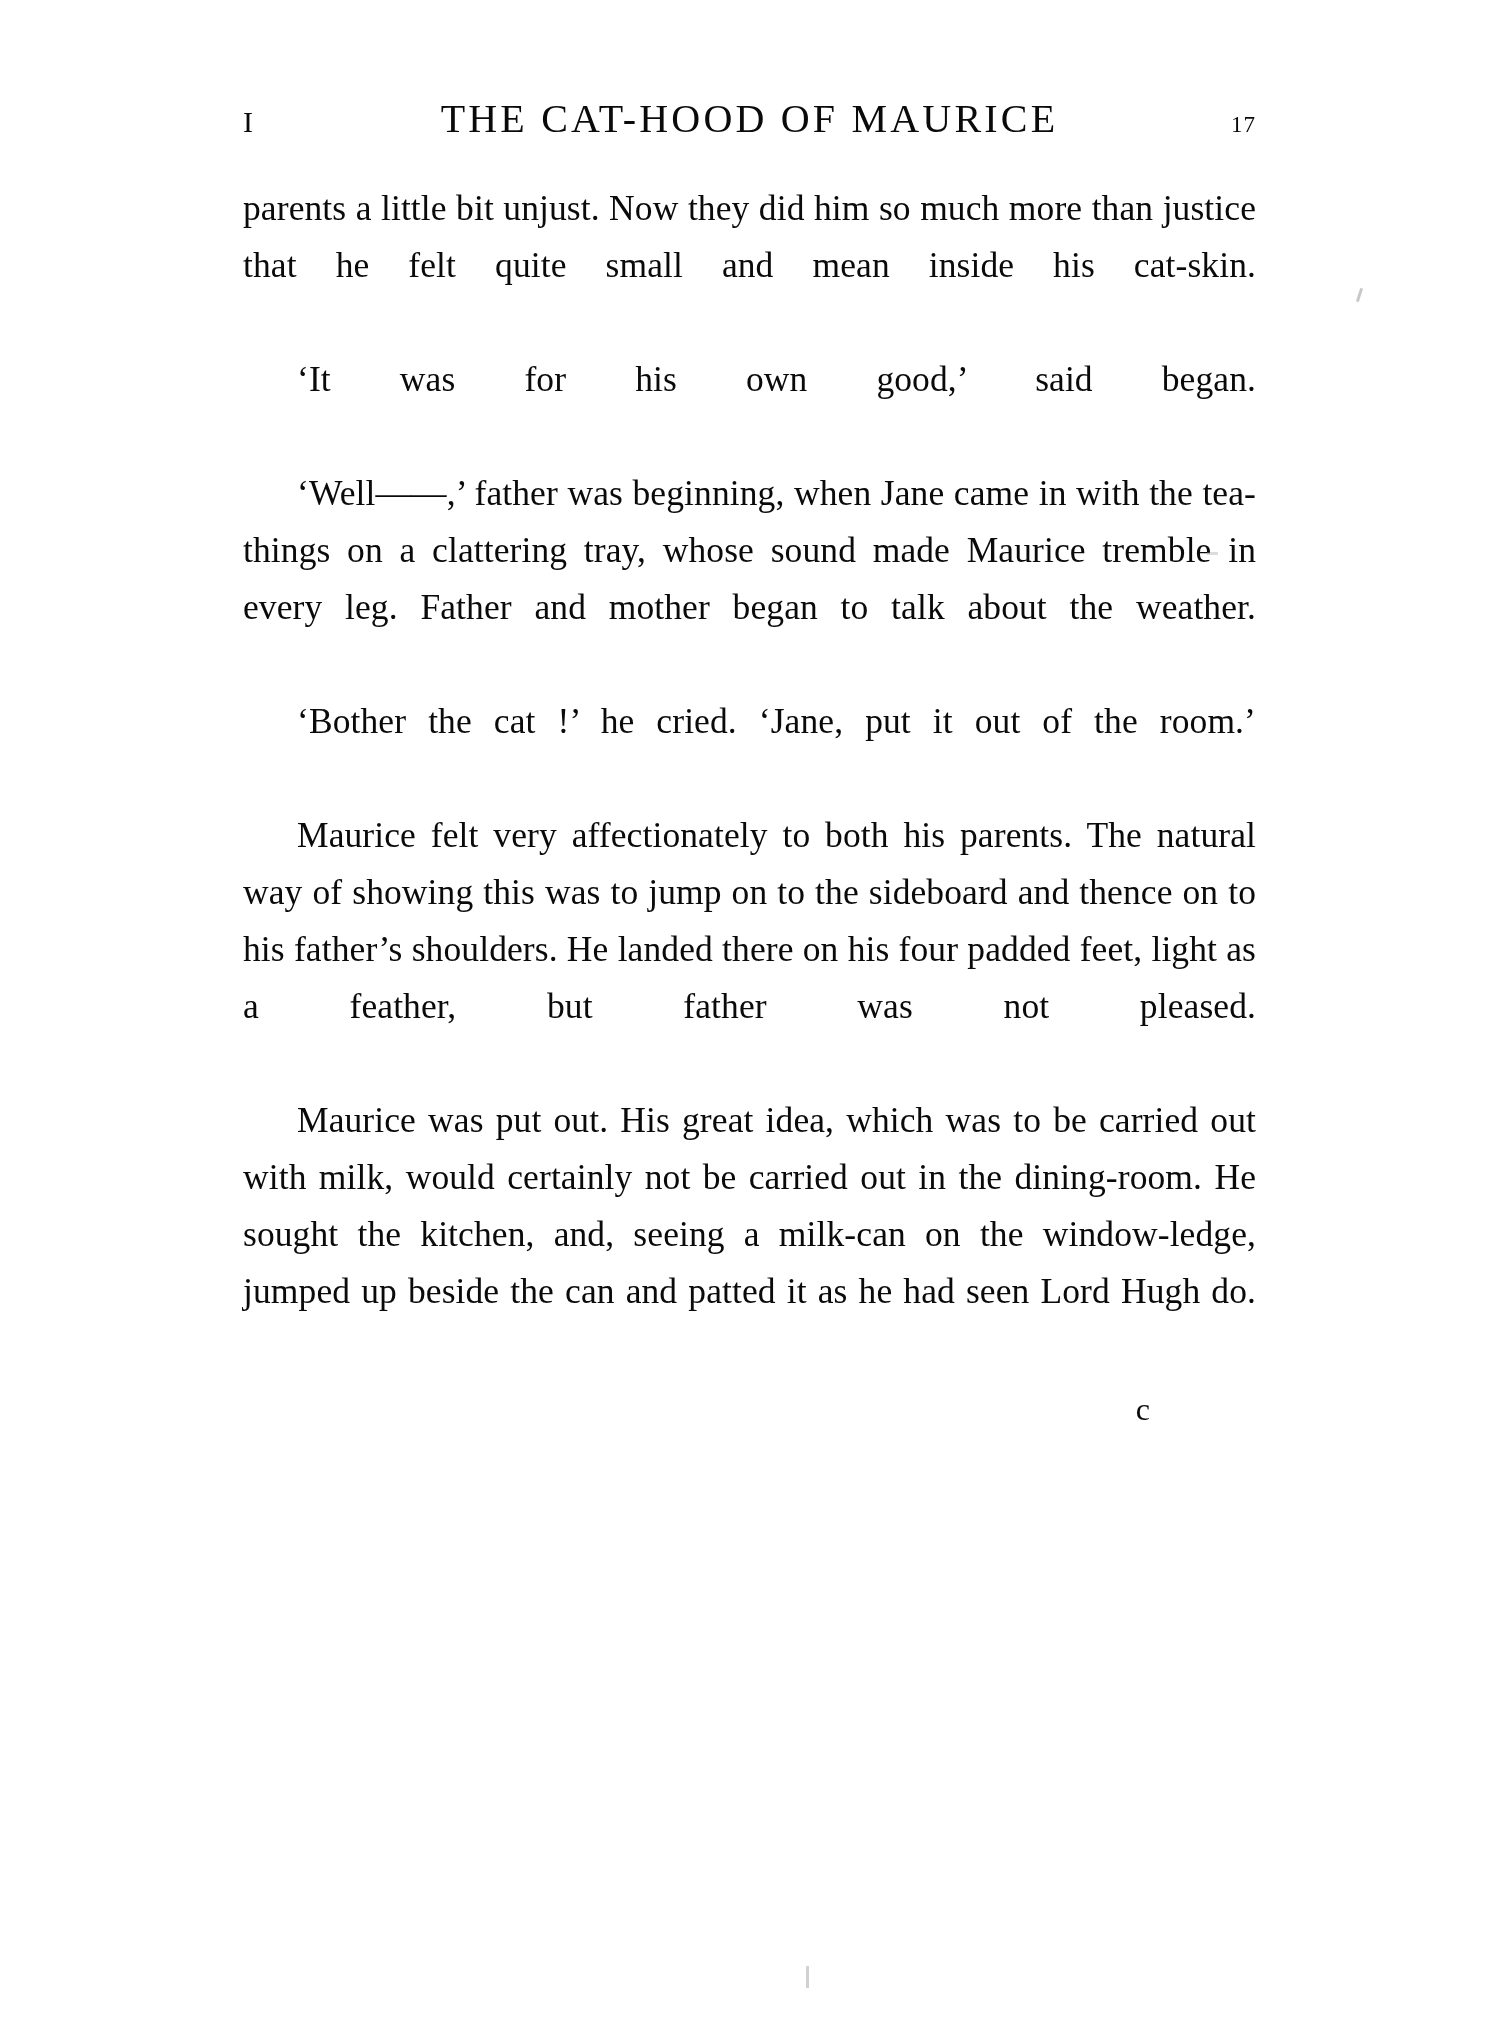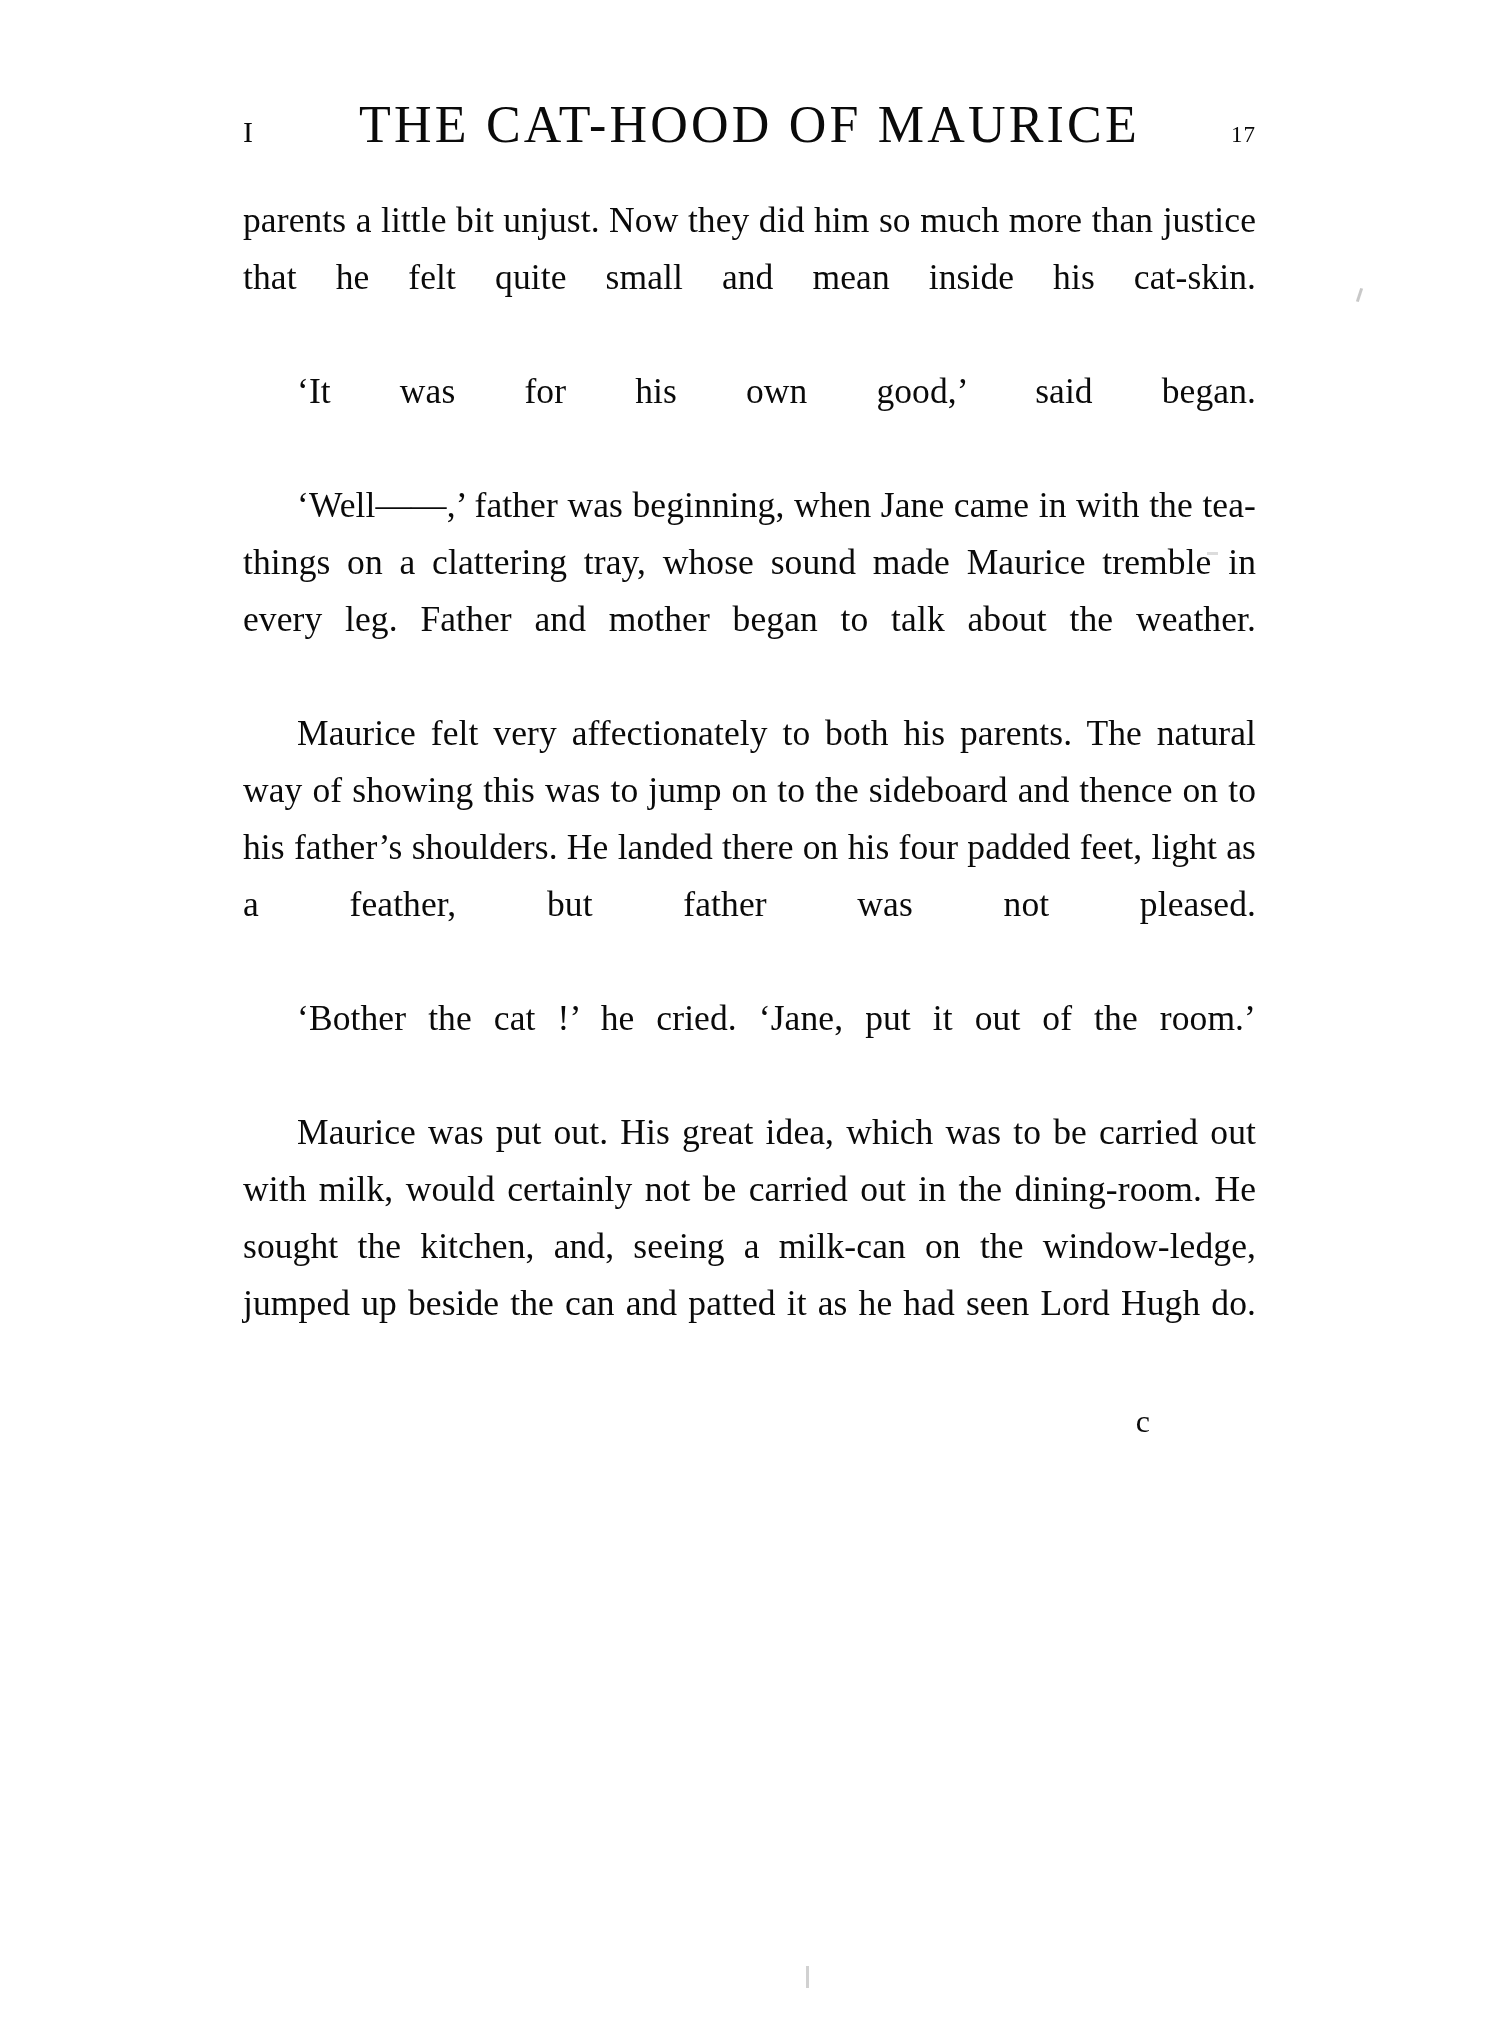--- a/index.html
+++ b/index.html
@@ -40,21 +40,21 @@
   .folio-left {
     font-size: 30px;
     letter-spacing: 1px;
     width: 60px;
     text-align: left;
     font-family: "Liberation Serif", serif;
   }
   .head-title {
     flex: 1;
     text-align: center;
-    font-size: 52px;
+    font-size: 40px;
     letter-spacing: 3.2px;
     font-family: "Liberation Serif", serif;
     font-weight: 400;
   }
   .folio-right {
     font-size: 23px;
     letter-spacing: 1px;
     width: 60px;
     text-align: right;
     font-family: "Liberation Serif", serif;
@@ -108,22 +108,22 @@
     <div class="running-head">
       <span class="folio-left">I</span>
       <span class="head-title">THE CAT-HOOD OF MAURICE</span>
       <span class="folio-right">17</span>
     </div>
 
     <div class="body-text">
       <p class="nohyphen">parents a little bit unjust.  Now they did him so much more than justice that he felt quite small and mean inside his cat-skin.</p>
       <p class="indent nohyphen">‘It was for his own good,’ said began.</p>
       <p class="indent nohyphen">‘Well——,’ father was beginning, when Jane came in with the tea-things on a clattering tray, whose sound made Maurice tremble in every leg.  Father and mother began to talk about the weather.</p>
+      <p class="indent nohyphen">‘Bother the cat !’ he cried.   ‘Jane, put it out of the room.’</p>
       <p class="indent nohyphen">Maurice felt very affectionately to both his parents.  The natural way of showing this was to jump on to the sideboard and thence on to his father’s shoulders.  He landed there on his four padded feet, light as a feather, but father was not pleased.</p>
-      <p class="indent nohyphen">‘Bother the cat !’ he cried.   ‘Jane, put it out of the room.’</p>
       <p class="indent nohyphen">Maurice was put out.  His great idea, which was to be carried out with milk, would certainly not be carried out in the dining-room.  He sought the kitchen, and, seeing a milk-can on the window-ledge, jumped up beside the can and patted it as he had seen Lord Hugh do.</p>
     </div>
 
     <div class="signature">c</div>
 
   </div>
 
   <div class="speck speck-a"></div>
   <div class="speck speck-b"></div>
   <div class="speck speck-c"></div>

